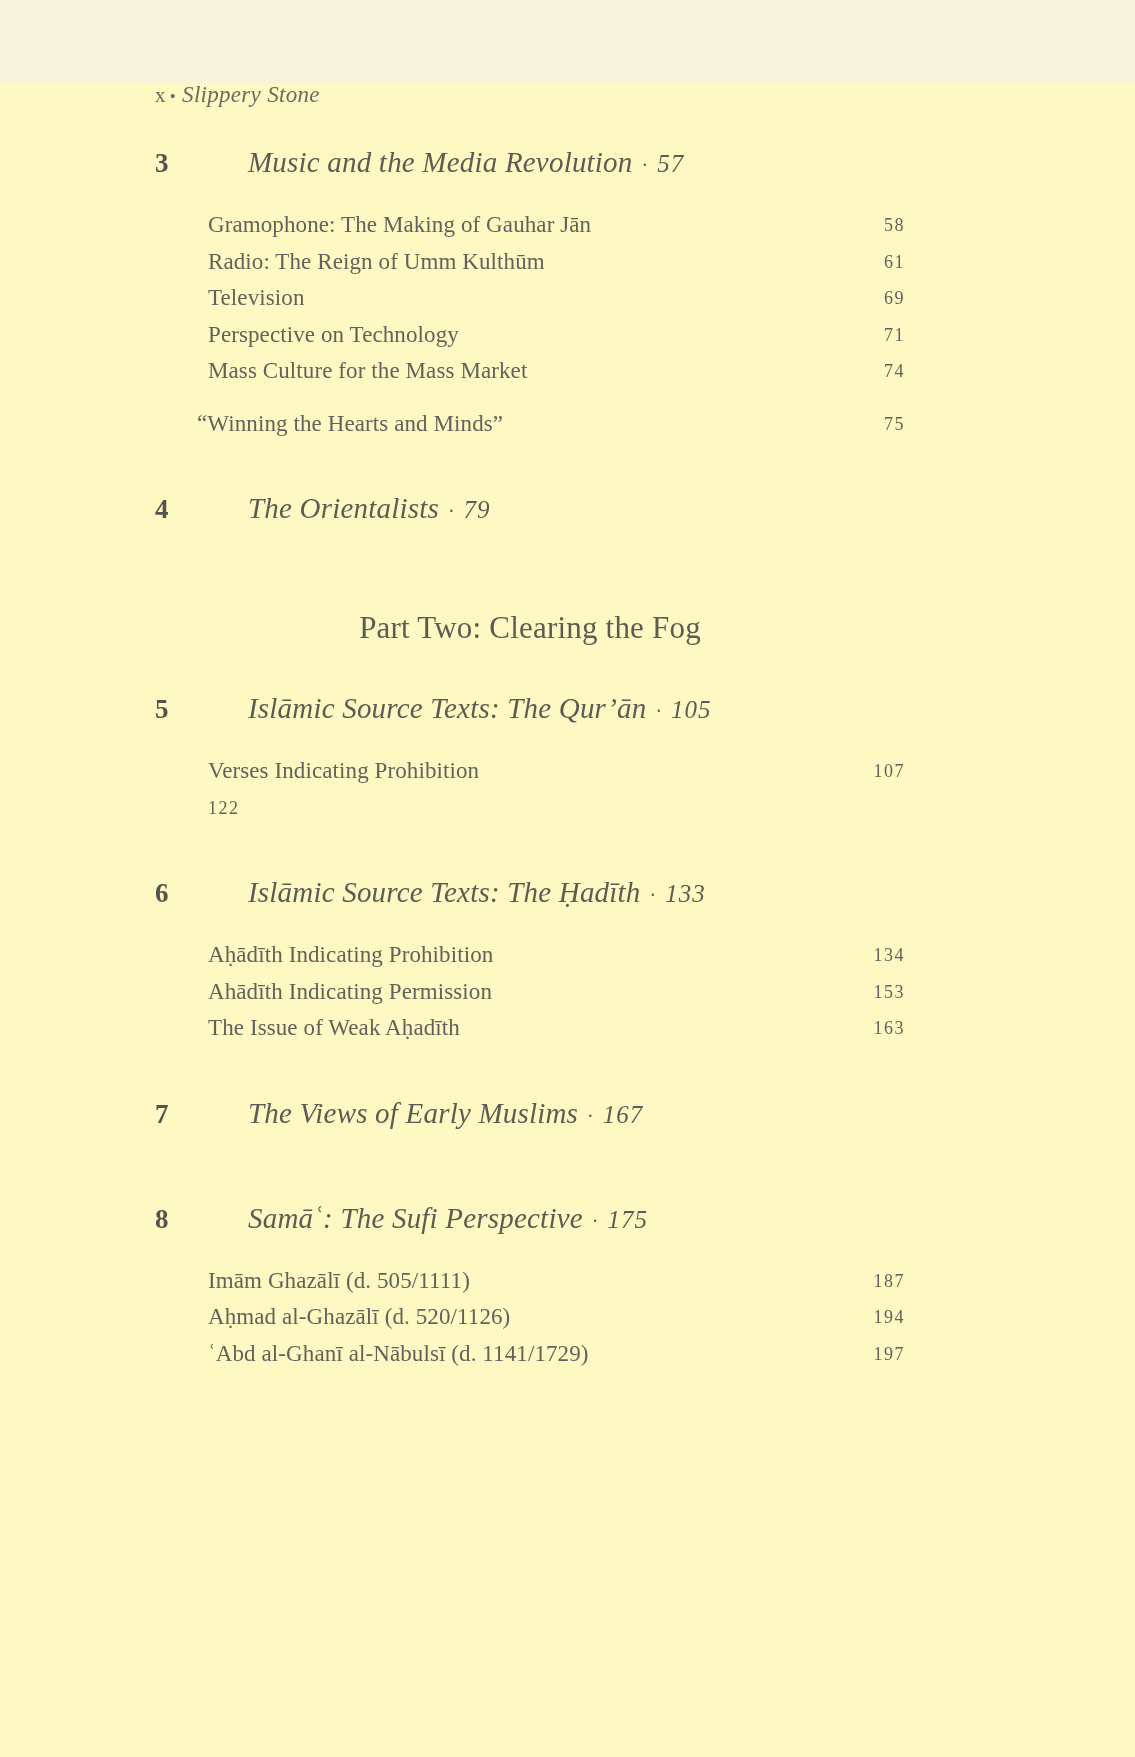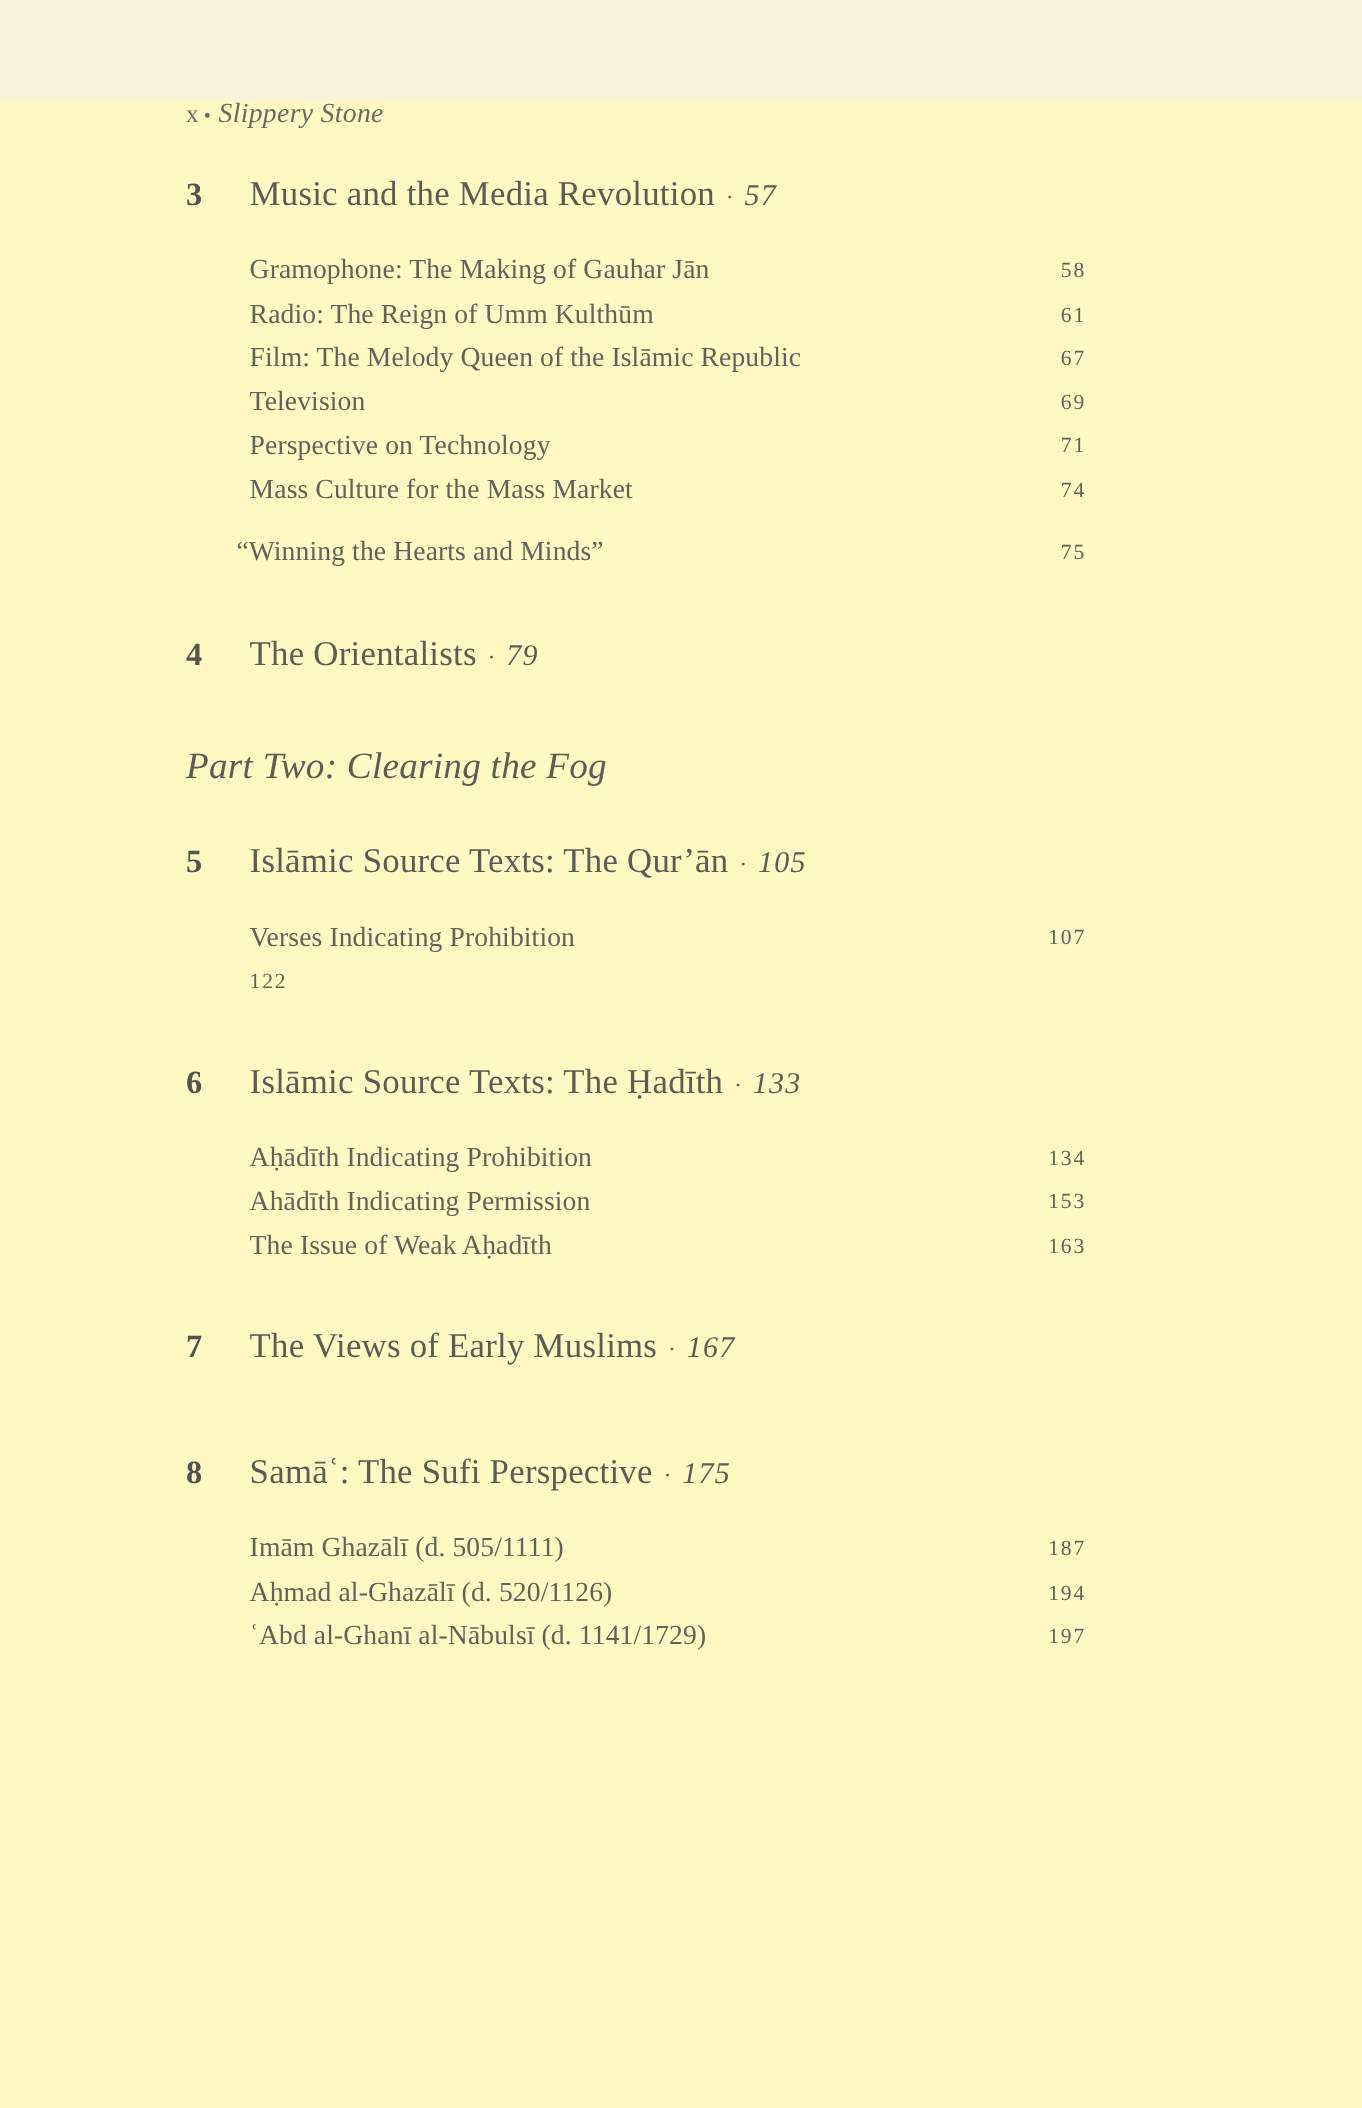--- a/index.html
+++ b/index.html
@@ -46,22 +46,24 @@
   }
   .ch-num {
     width: 53px;
     flex: 0 0 53px;
     font-weight: bold;
     font-size: 27px;
     font-style: normal;
     color: #55544c;
   }
   .ch-title {
+    font-style: italic;
     letter-spacing: .2px;
     color: #5d5c54;
+    margin-left: 40px;
   }
   .ch-sep {
     font-style: normal;
     font-size: 20px;
     padding: 0 9px;
     color: #5d5c54;
   }
   .ch-page {
     font-style: italic;
     font-size: 25px;
@@ -83,28 +85,27 @@
     gap: 16px;
   }
   .toc-row .sec-title { letter-spacing: .1px; }
   .toc-row .sec-page {
     font-size: 18px;
     letter-spacing: 1.5px;
     color: #63625a;
   }
   .toc-row.hang { margin-left: -11px; margin-top: 16px; }
   .part-divider {
-    margin-top: 48px;
+    margin-top: 75px;
     margin-bottom: 38px;
-    text-align: left;
+    text-align: center;
     font-size: 31px;
     line-height: 44px;
     color: #5d5c54;
     letter-spacing: .2px;
-    font-style: italic;
   }
 </style>
 </head>
 <body>
 
 <div class="page">
   <div class="top-band"></div>
 
   <div class="content">
 
@@ -122,24 +123,20 @@
       <div class="sections">
         <div class="toc-row">
           <span class="sec-title">Gramophone: The Making of Gauhar Jān</span>
           <span class="sec-page">58</span>
         </div>
         <div class="toc-row">
           <span class="sec-title">Radio: The Reign of Umm Kulthūm</span>
           <span class="sec-page">61</span>
         </div>
         <div class="toc-row">
-          <span class="sec-title">Film: The Melody Queen of the Islāmic Republic</span>
-          <span class="sec-page">67</span>
-        </div>
-        <div class="toc-row">
           <span class="sec-title">Television</span>
           <span class="sec-page">69</span>
         </div>
         <div class="toc-row">
           <span class="sec-title">Perspective on Technology</span>
           <span class="sec-page">71</span>
         </div>
         <div class="toc-row">
           <span class="sec-title">Mass Culture for the Mass Market</span>
           <span class="sec-page">74</span>

